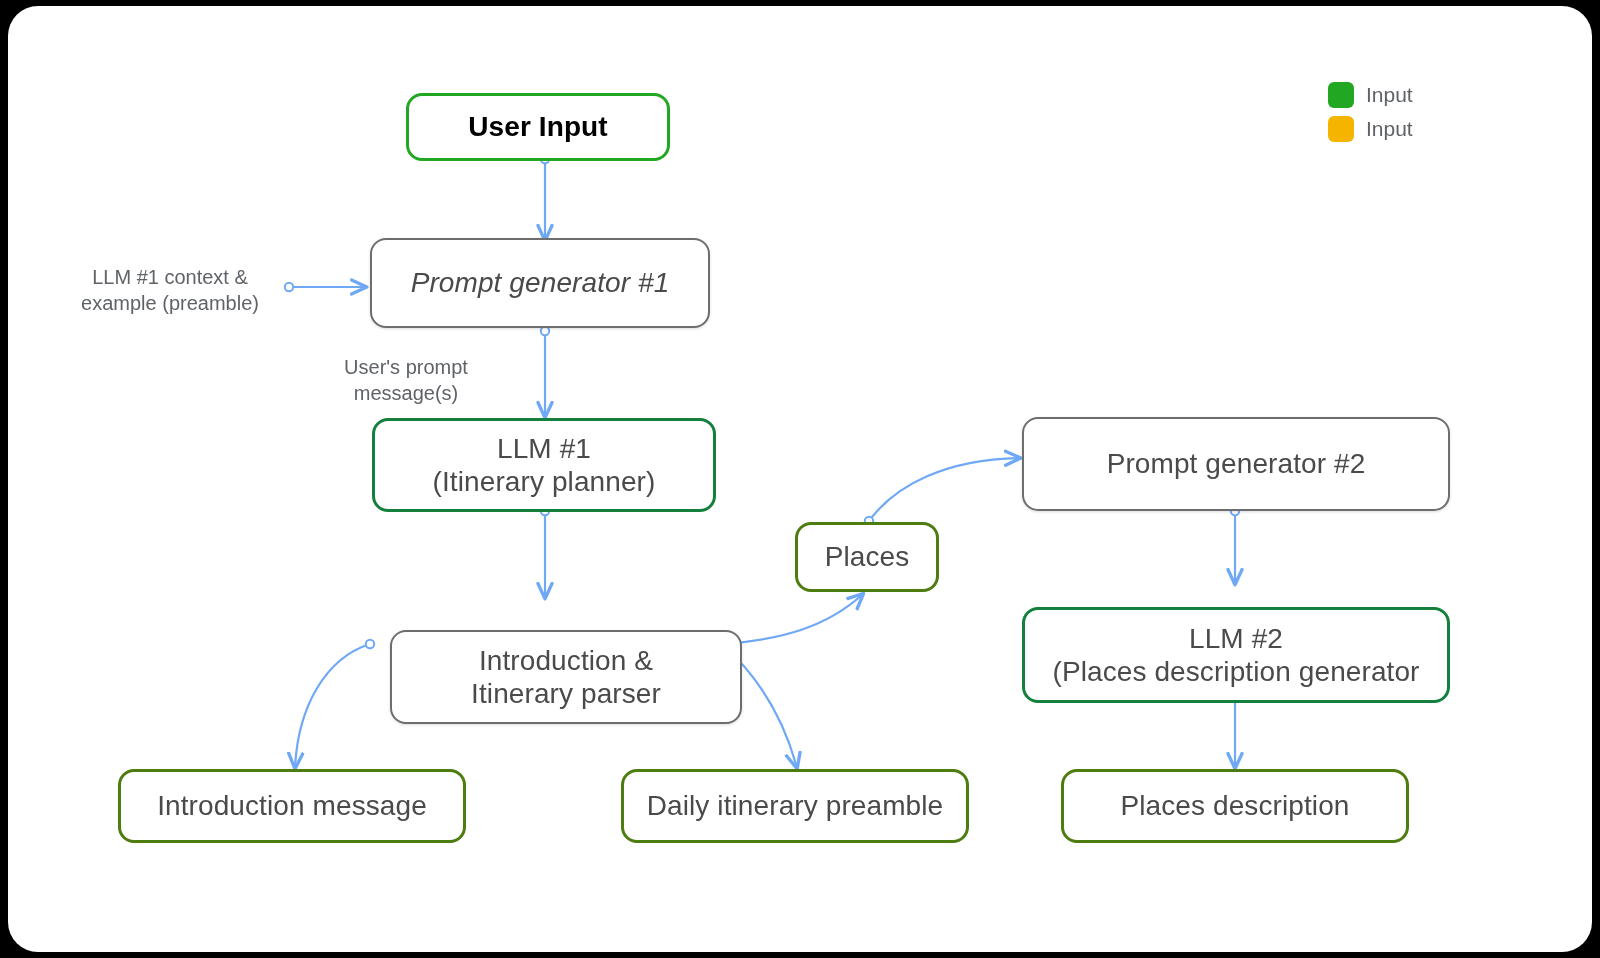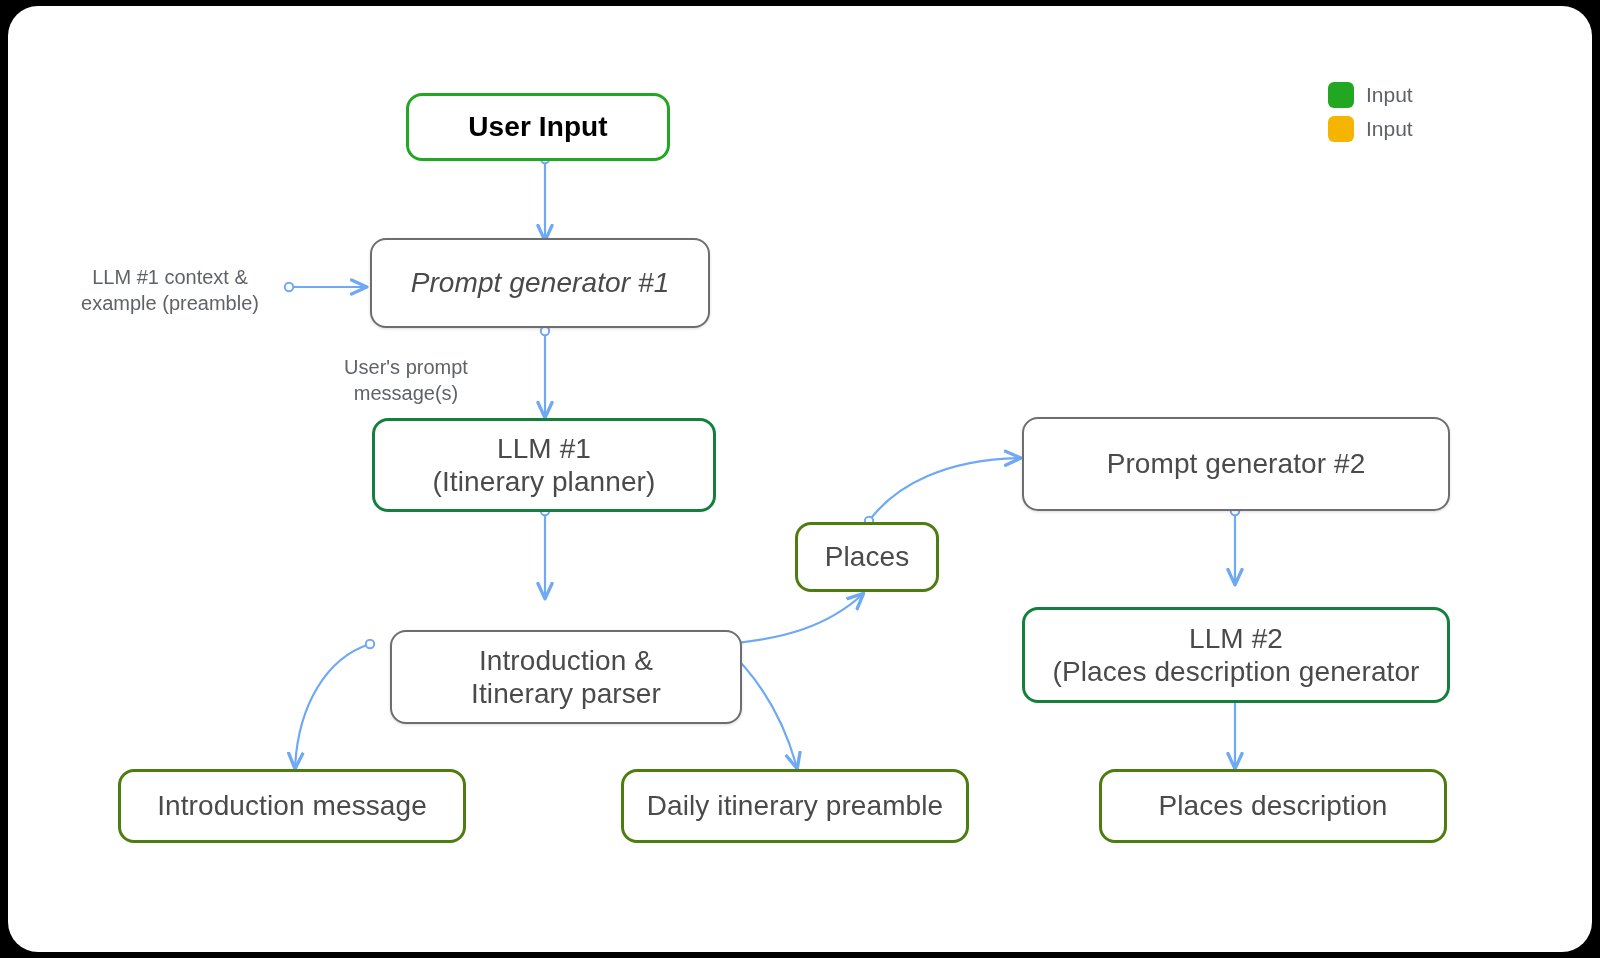--- a/index.html
+++ b/index.html
@@ -160,21 +160,21 @@
 
     <div class="node process" style="left:1014px; top:411px; width:428px; height:94px;text-align:center;">Prompt generator #2</div>
 
     <div class="node llm clip" style="left:1014px; top:583px; width:428px; height:96px;margin-top:18px;">LLM #2
 (Places description generator</div>
 
     <div class="node output" style="left:110px; top:763px; width:348px; height:74px;">Introduction message</div>
 
     <div class="node output" style="left:613px; top:763px; width:348px; height:74px;">Daily itinerary preamble</div>
 
-    <div class="node output" style="left:1053px; top:763px; width:348px; height:74px;margin-left:38px;">Places description</div>
+    <div class="node output" style="left:1053px; top:763px; width:348px; height:74px;">Places description</div>
 
     <div class="edge-label" style="left:62px; top:258px; width:200px;">LLM #1 context &amp;
 example (preamble)</div>
 
     <div class="edge-label" style="left:318px; top:348px; width:160px;">User's prompt
 message(s)</div>
 
     <div id="legend">
       <div class="legend-row">
         <span class="legend-swatch" style="background:#22a722;"></span>

